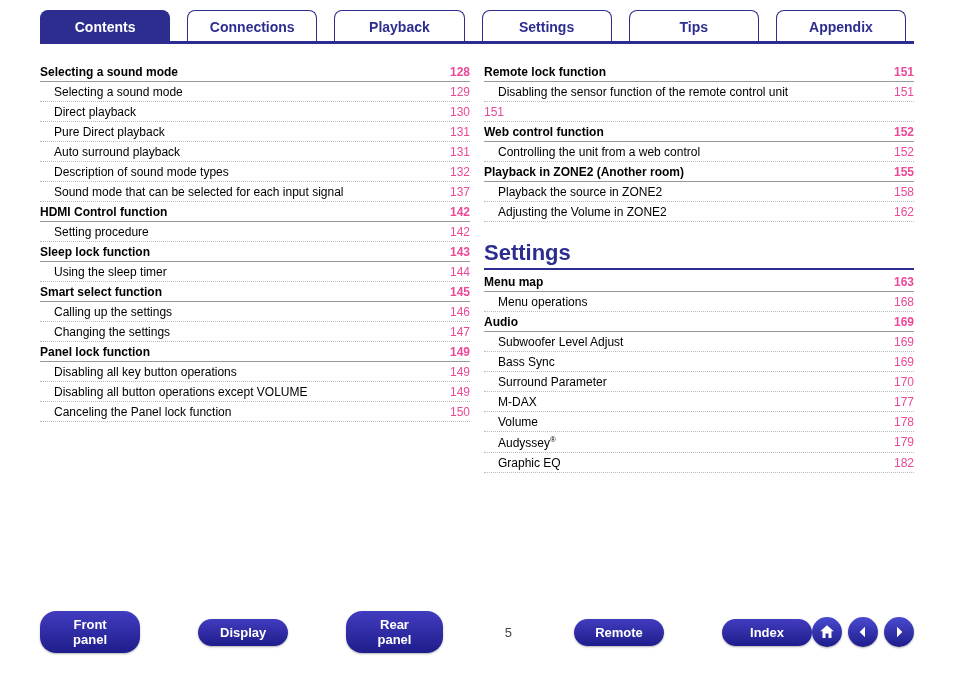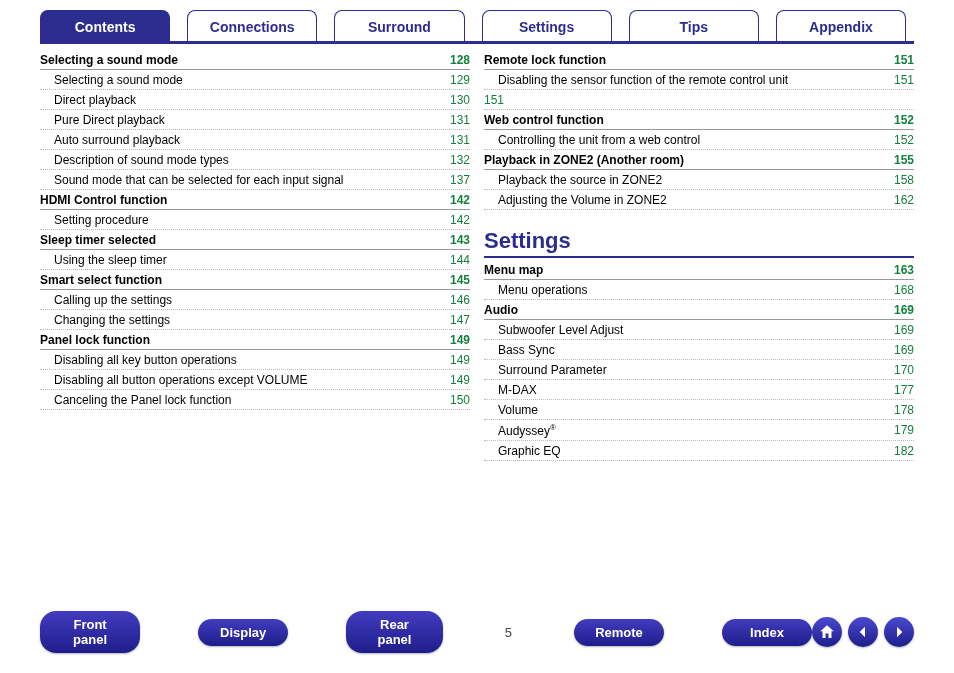--- a/index.html
+++ b/index.html
@@ -37,21 +37,21 @@
   }
   .tab.active {
     background: #2c2d8f;
     color: #fff;
   }
   .tab:last-child { margin-right: 8px; }
 
   
   .cols {
     display: flex;
-    padding: 6px 40px 0 40px;
+    padding: 18px 40px 0 40px;
     gap: 14px;
   }
   .col { flex: 1; }
 
   .toc-section-head {
     display: flex;
     justify-content: space-between;
     font-weight: bold;
     font-size: 12px;
     border-bottom: 1px solid #999;
@@ -59,21 +59,21 @@
   }
   .toc-item {
     display: flex;
     justify-content: space-between;
     font-size: 12px;
     border-bottom: 1px dotted #bbb;
     padding: 3px 0 2px 0;
   }
   .toc-item .label { padding-left: 14px; }
   .toc-item .label sup { font-size: 8px; vertical-align: super; }
-  .page { color: #15803d; }
+  .page { color: #ec4899; }
 
   .chapter-heading {
     font-size: 22px;
     font-weight: bold;
     color: #2c2d8f;
     margin: 18px 0 2px 0;
     border-bottom: 2px solid #2c2d8f;
     padding-bottom: 2px;
   }
 
@@ -126,21 +126,21 @@
     box-shadow: 0 1px 2px rgba(0,0,0,.3);
   }
   .circ svg { fill: #fff; }
 </style>
 </head>
 <body>
 
 <div class="tabs">
   <div class="tab active">Contents</div>
   <div class="tab">Connections</div>
-  <div class="tab">Surround</div>
+  <div class="tab">Playback</div>
   <div class="tab">Settings</div>
   <div class="tab">Tips</div>
   <div class="tab">Appendix</div>
 </div>
 
 <div class="cols">
   <div class="col" id="left-col">
       <div class="toc-section-head">
         <span>Selecting a sound mode</span>
         <span class="page">128</span>
@@ -171,21 +171,21 @@
       </div>
       <div class="toc-section-head">
         <span>HDMI Control function</span>
         <span class="page">142</span>
       </div>
       <div class="toc-item">
         <span class="label">Setting procedure</span>
         <span class="page">142</span>
       </div>
       <div class="toc-section-head">
-        <span>Sleep timer selected</span>
+        <span>Sleep lock function</span>
         <span class="page">143</span>
       </div>
       <div class="toc-item">
         <span class="label">Using the sleep timer</span>
         <span class="page">144</span>
       </div>
       <div class="toc-section-head">
         <span>Smart select function</span>
         <span class="page">145</span>
       </div>

